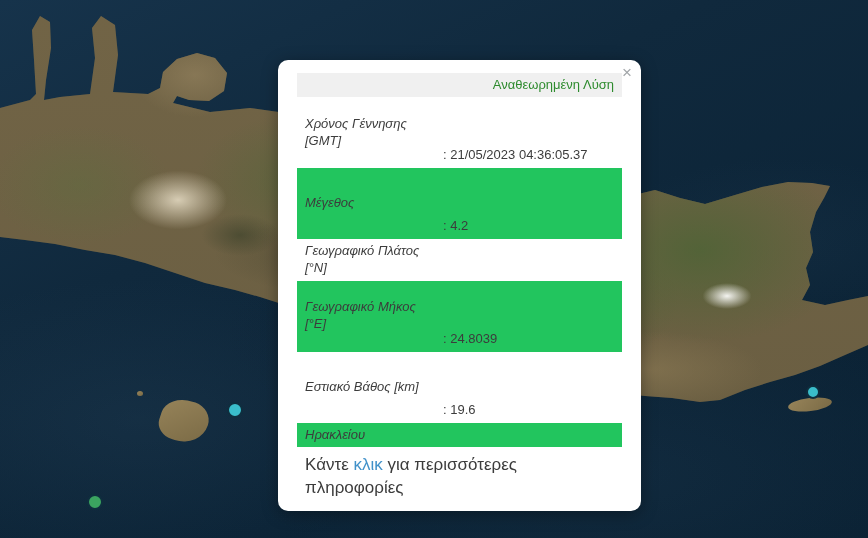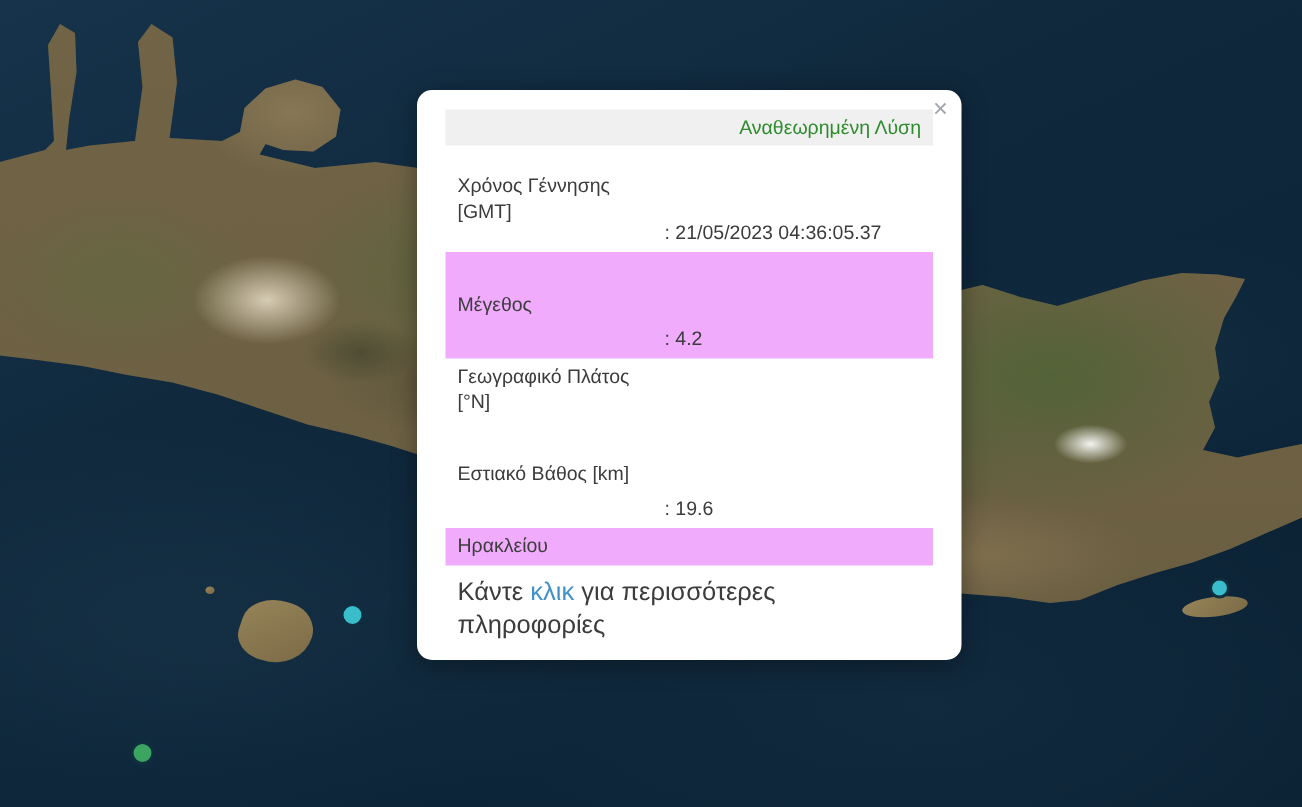--- a/index.html
+++ b/index.html
@@ -77,22 +77,22 @@
   .close-btn {
     position:absolute; top:4px; right:9px; color:#a2a6a9; font-size:17px;
     line-height:1; cursor:pointer; user-select:none;
   }
   .ptable { font-size:13px; color:#3c3c3c; }
   .ptitle {
     background:#f0f0f0; text-align:right; color:var(--title-green);
     padding:4px 8px; line-height:1.25;
   }
   .prow { display:flex; align-items:center; padding:4px 8px; line-height:1.3; }
-  .prow.alt { background:#f0abfc; }
-  .plabel { width:130px; flex:none; padding-right:8px; }
+  .prow.alt { background:#22c55e; }
+  .plabel { width:130px; flex:none; padding-right:8px;font-style:italic; }
   .pvalue { flex:1;margin-top:46px; }
   .pfooter { padding:7px 8px 2px; font-size:17px; color:#3c3c3c; line-height:1.3; }
   .pfooter .plink { color:var(--link-blue); cursor:pointer; }
 </style>
 </head>
 <body>
 
 <div class="stage">
   <div class="sea-texture"></div>
   <div class="crete"></div>
@@ -127,20 +127,24 @@
             <div class="plabel">Χρόνος Γέννησης [GMT]</div>
             <div class="pvalue">: 21/05/2023 04:36:05.37</div>
           </div>
           <div class="prow alt">
             <div class="plabel">Μέγεθος</div>
             <div class="pvalue">: 4.2</div>
           </div>
           <div class="prow">
             <div class="plabel">Γεωγραφικό Πλάτος [°N]</div>
           </div>
+          <div class="prow alt">
+            <div class="plabel">Γεωγραφικό Μήκος [°E]</div>
+            <div class="pvalue">: 24.8039</div>
+          </div>
           <div class="prow">
             <div class="plabel">Εστιακό Βάθος [km]</div>
             <div class="pvalue">: 19.6</div>
           </div>
           <div class="prow alt">
             <div class="plabel">Ηρακλείου</div>
           </div>
         </div>
       <div class="pfooter">
         <span>Κάντε </span><span class="plink">κλικ</span><span> για περισσότερες πληροφορίες</span>

